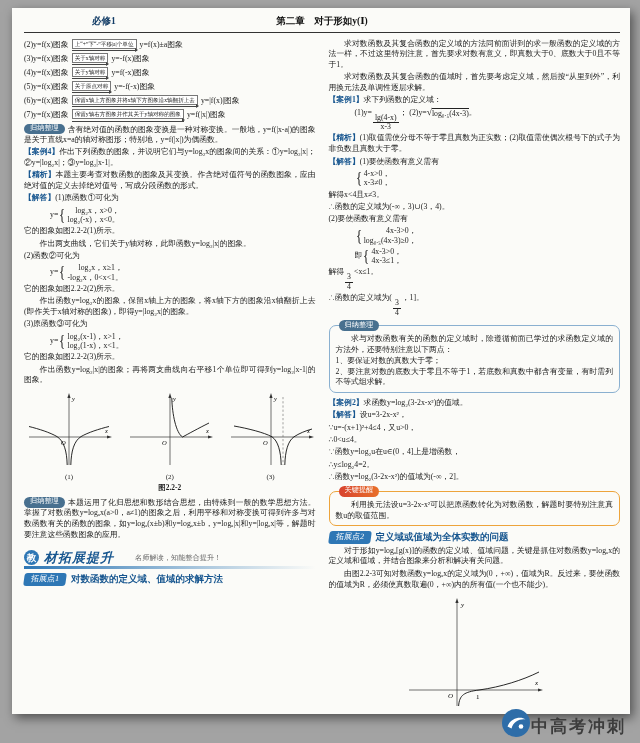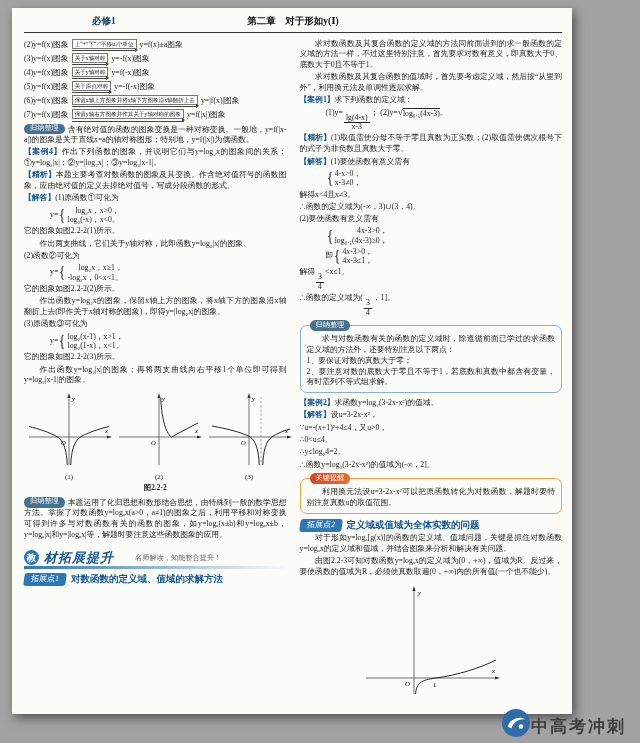--- a/index.html
+++ b/index.html
@@ -3,21 +3,21 @@
 <meta charset="utf-8">
 <style>
   html,body{margin:0;padding:0;}
   body{
     width:640px;height:743px;position:relative;overflow:hidden;
     background:#a3a3a3;
     font-family:"Liberation Serif","DejaVu Serif",serif;
     color:#1c1c1c;
   }
   .page{
-    position:absolute;left:12px;top:8px;width:560px;height:706px;
+    position:absolute;left:12px;top:8px;width:618px;height:706px;
     background:#fbfbf8;box-shadow:3px 4px 10px rgba(0,0,0,.5);
     box-sizing:border-box;padding:6px 10px 4px 12px;overflow:hidden;
   }
   
   .hdr{position:relative;height:18px;border-bottom:1.3px solid #333;margin-bottom:4px;}
   .hdr-badge{position:absolute;left:68px;top:1px;font-weight:bold;font-size:9.5px;color:#123c66;}
   .hdr-chapter{position:absolute;left:0;right:0;text-align:center;top:1px;font-weight:bold;font-size:9.5px;color:#111;}
   
   .cols{display:flex;gap:13px;font-size:7.8px;line-height:10.8px;text-align:justify;}
   .col{flex:1;min-width:0;}
@@ -343,20 +343,21 @@
       </div>
 
       <div class="para">
         <span class="blabel">【案例2】</span><span>求函数y=log₂(3-2x-x²)的值域。</span>
       </div>
       <div class="para">
         <span class="blabel">【解答】</span><span>设u=3-2x-x²，</span>
       </div>
       <div class="para">∵u=-(x+1)²+4≤4，又u&gt;0，</div>
       <div class="para">∴0&lt;u≤4。</div>
+      <div class="para">∵函数y=log₂u在u∈(0，4]上是增函数，</div>
       <div class="para">∴y≤log₂4=2。</div>
       <div class="para">∴函数y=log₂(3-2x-x²)的值域为(-∞，2]。</div>
 
       <div class="box reminder">
         <span class="tag tag-red">关键提醒</span>
         <div class="ind">利用换元法设u=3-2x-x²可以把原函数转化为对数函数，解题时要特别注意真数u的取值范围。</div>
       </div>
 
       <div class="tpoint">
         <span class="tpoint-tag">拓展点2</span>

